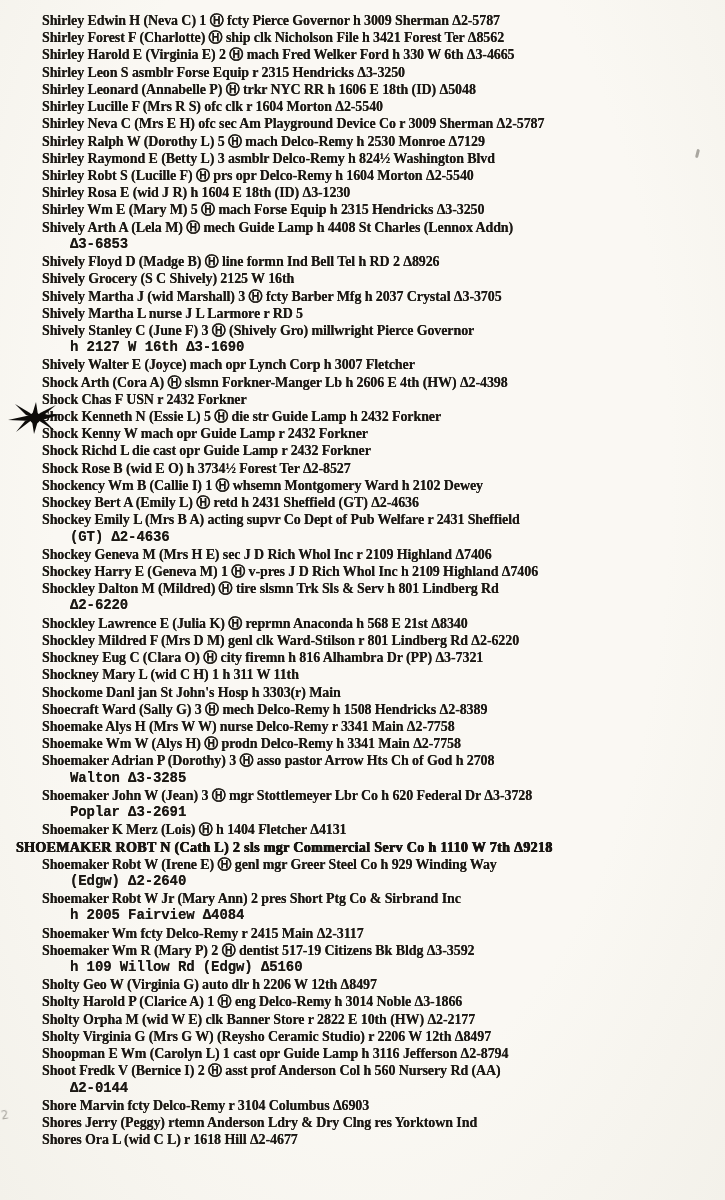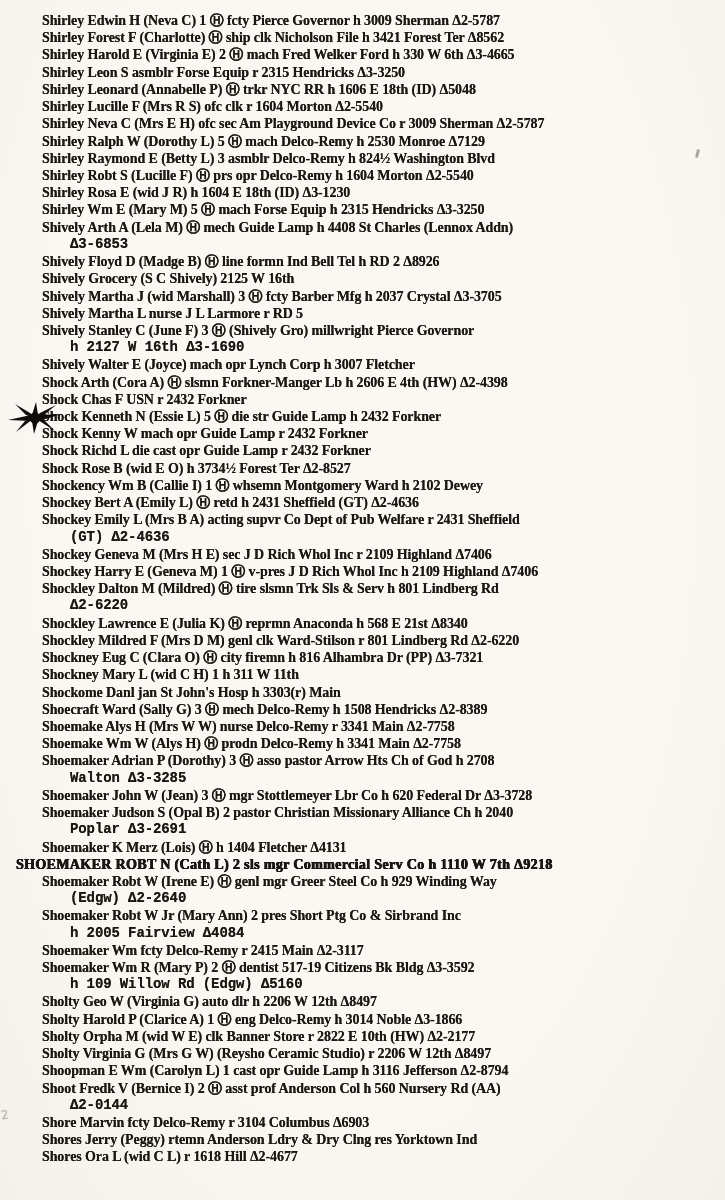--- a/index.html
+++ b/index.html
@@ -145,21 +145,20 @@
       <div class="dline">Shockley Mildred F (Mrs D M) genl clk Ward-Stilson r 801 Lindberg Rd Δ2-6220</div>
       <div class="dline">Shockney Eug C (Clara O) Ⓗ city firemn h 816 Alhambra Dr (PP) Δ3-7321</div>
       <div class="dline">Shockney Mary L (wid C H) 1 h 311 W 11th</div>
       <div class="dline">Shockome Danl jan St John's Hosp h 3303(r) Main</div>
       <div class="dline">Shoecraft Ward (Sally G) 3 Ⓗ mech Delco-Remy h 1508 Hendricks Δ2-8389</div>
       <div class="dline">Shoemake Alys H (Mrs W W) nurse Delco-Remy r 3341 Main Δ2-7758</div>
       <div class="dline">Shoemake Wm W (Alys H) Ⓗ prodn Delco-Remy h 3341 Main Δ2-7758</div>
       <div class="dline">Shoemaker Adrian P (Dorothy) 3 Ⓗ asso pastor Arrow Hts Ch of God h 2708</div>
       <div class="dline cont">Walton Δ3-3285</div>
       <div class="dline">Shoemaker John W (Jean) 3 Ⓗ mgr Stottlemeyer Lbr Co h 620 Federal Dr Δ3-3728</div>
-      <div class="dline">Shoemaker Judson S (Opal B) 2 pastor Christian Missionary Alliance Ch h 2040</div>
       <div class="dline cont">Poplar Δ3-2691</div>
       <div class="dline">Shoemaker K Merz (Lois) Ⓗ h 1404 Fletcher Δ4131</div>
       <div class="dline embold">SHOEMAKER ROBT N (Cath L) 2 sls mgr Commercial Serv Co h 1110 W 7th Δ9218</div>
       <div class="dline">Shoemaker Robt W (Irene E) Ⓗ genl mgr Greer Steel Co h 929 Winding Way</div>
       <div class="dline cont">(Edgw) Δ2-2640</div>
       <div class="dline">Shoemaker Robt W Jr (Mary Ann) 2 pres Short Ptg Co &amp; Sirbrand Inc</div>
       <div class="dline cont">h 2005 Fairview Δ4084</div>
       <div class="dline">Shoemaker Wm fcty Delco-Remy r 2415 Main Δ2-3117</div>
       <div class="dline">Shoemaker Wm R (Mary P) 2 Ⓗ dentist 517-19 Citizens Bk Bldg Δ3-3592</div>
       <div class="dline cont">h 109 Willow Rd (Edgw) Δ5160</div>

